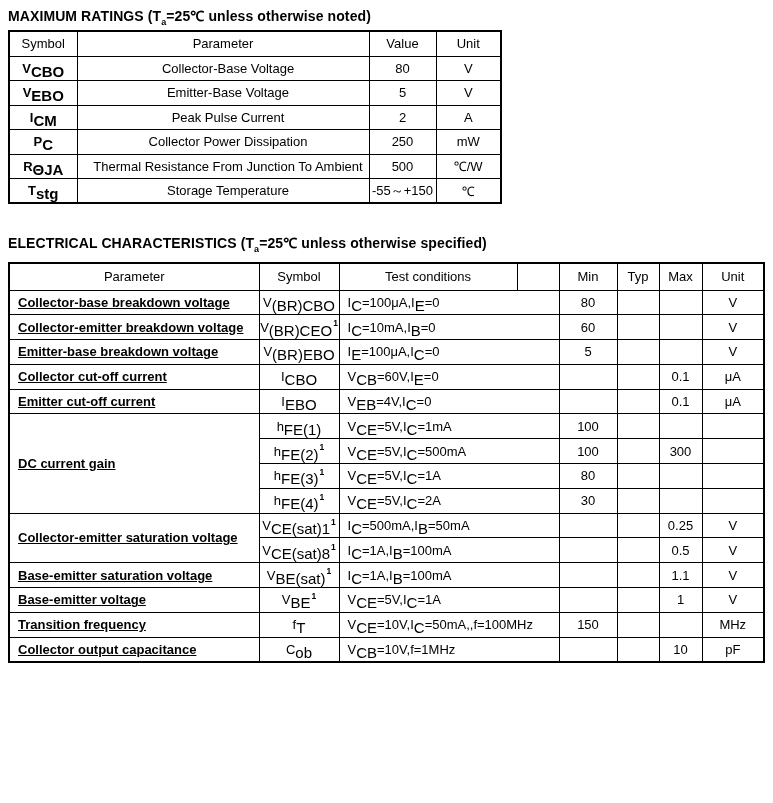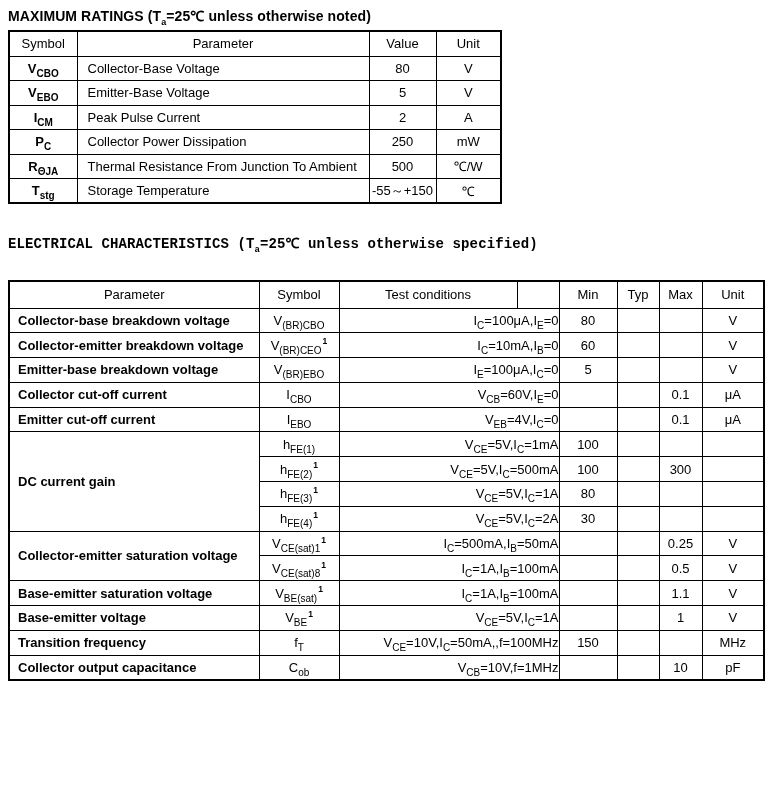--- a/index.html
+++ b/index.html
@@ -9,46 +9,46 @@
     color:#000;
     -webkit-font-smoothing:antialiased;
   }
   .doc{padding:4px 0 12px 8px;}
   .section-title{
     font-size:14px;font-weight:bold;margin:0;
     letter-spacing:0.1px;
   }
   .section-title sub{font-size:9px;}
   #title-max{margin:2px 0 5px 0;}
-  #title-elec{margin:29px 0 28px 0;font-family:Liberation Mono, monospace;}
+  #title-elec{margin:29px 0 10px 0;}
   table{border-collapse:collapse;table-layout:fixed;border:2px solid #000;}
   th,td{
     border:1.5px solid #000;
     font-size:13px;
     padding:0;
     overflow:hidden;
     white-space:nowrap;
     text-align:center;
     vertical-align:middle;
   }
   th{font-weight:normal;}
-  sub{font-size:10px;line-height:0;}
+  sub{font-size:15px;line-height:0;}
   sup{font-size:8.5px;line-height:0;font-weight:bold;margin-left:1px;}
   
   .t1{width:492px;}
   .t1 tr{height:24.5px;}
   .t1 .hrow{height:25px;}
   .t1 .sym{font-weight:bold;}
-  .t1 .par{text-align:left;padding-left:10px;font-weight:normal;}
+  .t1 .par{text-align:center;padding-left:10px;font-weight:normal;}
   
   .t2{width:755px;}
   .t2 tr{height:24.8px;}
   .t2 .hrow{height:27px;}
-  .t2 .par{text-align:left;padding-left:8px;font-weight:bold;}
-  .t2 .cond{text-align:right;padding-left:8px;}
+  .t2 .par{text-align:left;padding-left:8px;font-weight:bold;text-decoration:underline;}
+  .t2 .cond{text-align:left;padding-left:8px;}
 </style>
 </head>
 <body>
 
 <div class="doc">
 
   <h1 class="section-title" id="title-max">MAXIMUM RATINGS (T<sub>a</sub>=25℃ unless otherwise noted)</h1>
 
   <table class="t1">
     <colgroup>

